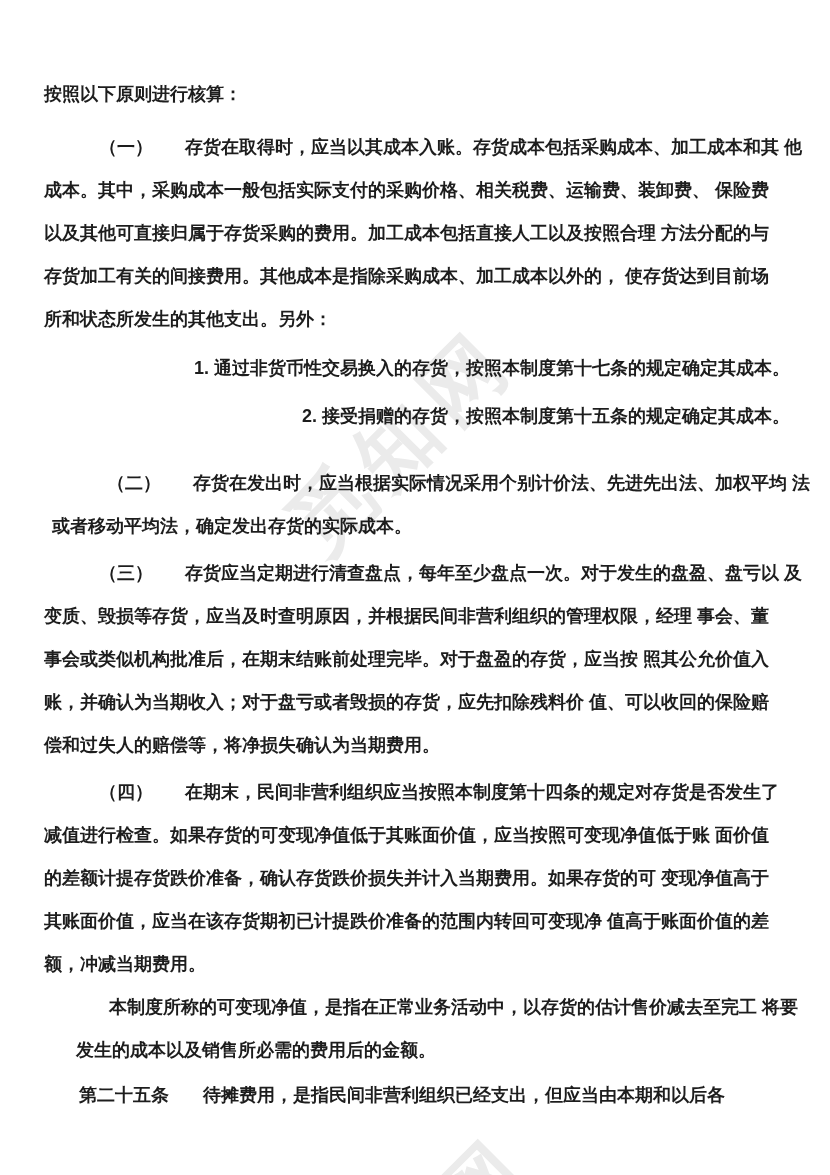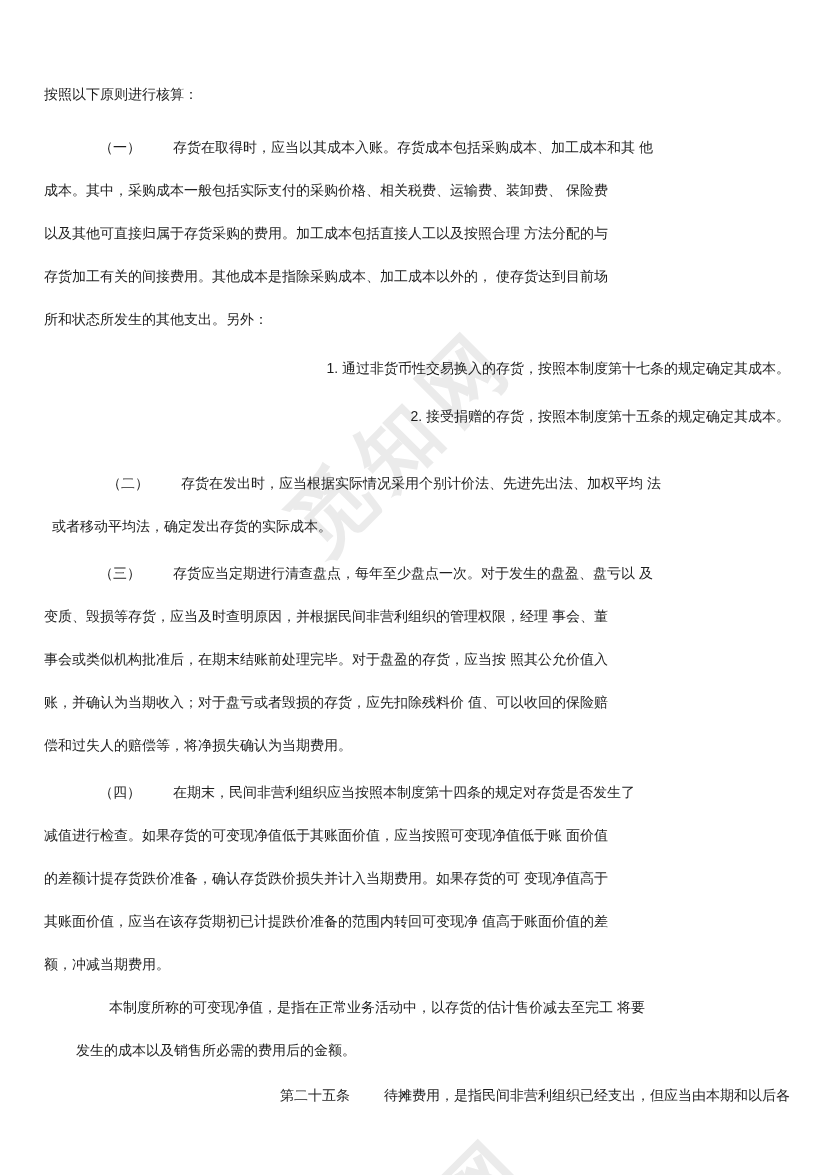--- a/index.html
+++ b/index.html
@@ -25,42 +25,42 @@
   }
   #wm-center { left: 264px; top: 388px; }
   #wm-bottom { left: 282px; top: 1195px; }
   .doc {
     position: absolute;
     z-index: 1;
     left: 44px;
     top: 73px;
     width: 746px;
     color: #1d1d1d;
-    font-size: 14px;
-    font-weight: 400;
+    font-size: 18px;
+    font-weight: 700;
     line-height: 43px;
     white-space: pre;
   }
   .line { height: 43px; overflow: visible; }
   
   .para.clause .line:first-child { padding-left: 55px; }
   .para.clause .label { margin-right: 32px; }
   .para.article .line:first-child { padding-left: 35px; }
   .para.article .label { margin-right: 34px; }
   .para.item .line { padding-left: 36px; text-align: right; }
   .para.indent .line:first-child { padding-left: 33px; }
   
   .doc .para:nth-child(2) { margin-top: 10px; }
   .doc .para:nth-child(3) { margin-top: 6px; }
   .doc .para:nth-child(4) { margin-top: 5px; }
   .doc .para:nth-child(5) { margin-top: 24px; margin-left: 8px; }
   .doc .para:nth-child(6) { margin-top: 4px; }
   .doc .para:nth-child(7) { margin-top: 4px; }
   .doc .para:nth-child(8) { margin-top: 0px; margin-left: 32px; }
-  .doc .para:nth-child(9) { margin-top: 2px; text-align: right; }
+  .doc .para:nth-child(9) { margin-top: 2px; }
 </style>
 </head>
 <body>
 
 <div class="page">
   <div class="watermark" id="wm-center">觅知网</div>
   <div class="watermark" id="wm-bottom">觅知网</div>
   <div class="doc"><div class="para plain"><div class="line">按照以下原则进行核算：</div></div><div class="para clause"><div class="line"><span class="label">（一）</span><span>存货在取得时，应当以其成本入账。存货成本包括采购成本、加工成本和其 他</span></div><div class="line">成本。其中，采购成本一般包括实际支付的采购价格、相关税费、运输费、装卸费、 保险费</div><div class="line">以及其他可直接归属于存货采购的费用。加工成本包括直接人工以及按照合理 方法分配的与</div><div class="line">存货加工有关的间接费用。其他成本是指除采购成本、加工成本以外的， 使存货达到目前场</div><div class="line">所和状态所发生的其他支出。另外：</div></div><div class="para item"><div class="line">1. 通过非货币性交易换入的存货，按照本制度第十七条的规定确定其成本。</div></div><div class="para item"><div class="line">2. 接受捐赠的存货，按照本制度第十五条的规定确定其成本。</div></div><div class="para clause"><div class="line"><span class="label">（二）</span><span>存货在发出时，应当根据实际情况采用个别计价法、先进先出法、加权平均 法</span></div><div class="line">或者移动平均法，确定发出存货的实际成本。</div></div><div class="para clause"><div class="line"><span class="label">（三）</span><span>存货应当定期进行清查盘点，每年至少盘点一次。对于发生的盘盈、盘亏以 及</span></div><div class="line">变质、毁损等存货，应当及时查明原因，并根据民间非营利组织的管理权限，经理 事会、董</div><div class="line">事会或类似机构批准后，在期末结账前处理完毕。对于盘盈的存货，应当按 照其公允价值入</div><div class="line">账，并确认为当期收入；对于盘亏或者毁损的存货，应先扣除残料价 值、可以收回的保险赔</div><div class="line">偿和过失人的赔偿等，将净损失确认为当期费用。</div></div><div class="para clause"><div class="line"><span class="label">（四）</span><span>在期末，民间非营利组织应当按照本制度第十四条的规定对存货是否发生了</span></div><div class="line">减值进行检查。如果存货的可变现净值低于其账面价值，应当按照可变现净值低于账 面价值</div><div class="line">的差额计提存货跌价准备，确认存货跌价损失并计入当期费用。如果存货的可 变现净值高于</div><div class="line">其账面价值，应当在该存货期初已计提跌价准备的范围内转回可变现净 值高于账面价值的差</div><div class="line">额，冲减当期费用。</div></div><div class="para indent"><div class="line">本制度所称的可变现净值，是指在正常业务活动中，以存货的估计售价减去至完工 将要</div><div class="line">发生的成本以及销售所必需的费用后的金额。</div></div><div class="para article"><div class="line"><span class="label">第二十五条</span><span>待摊费用，是指民间非营利组织已经支出，但应当由本期和以后各</span></div></div></div>
 </div>
 

